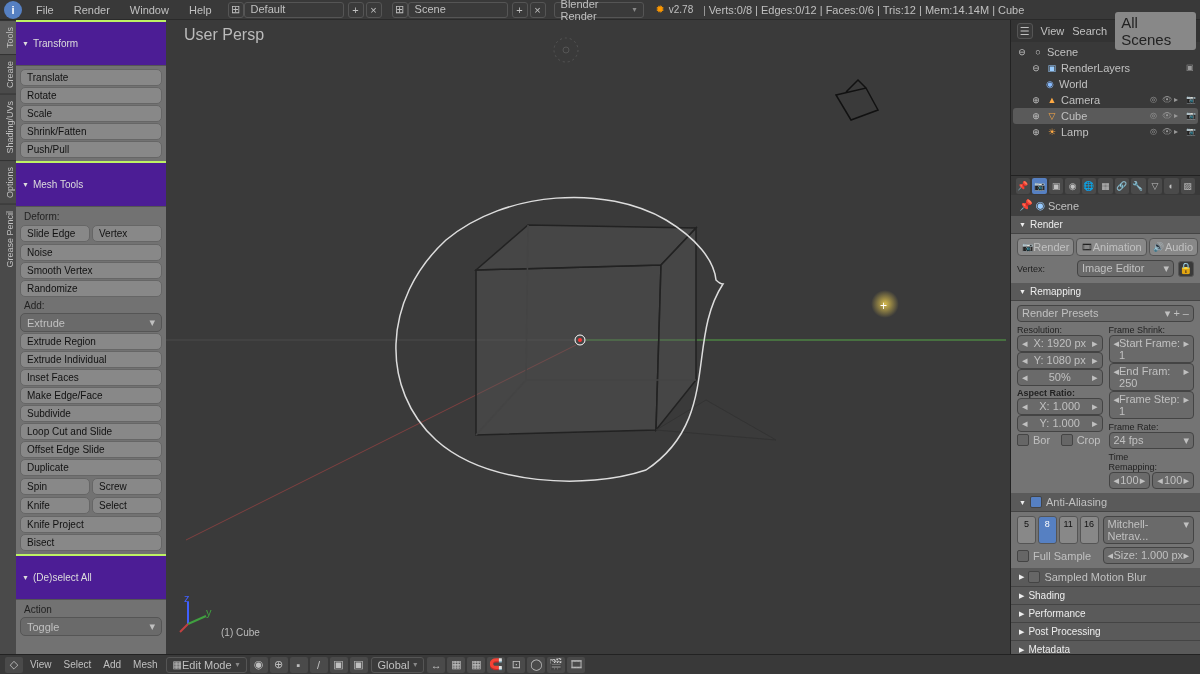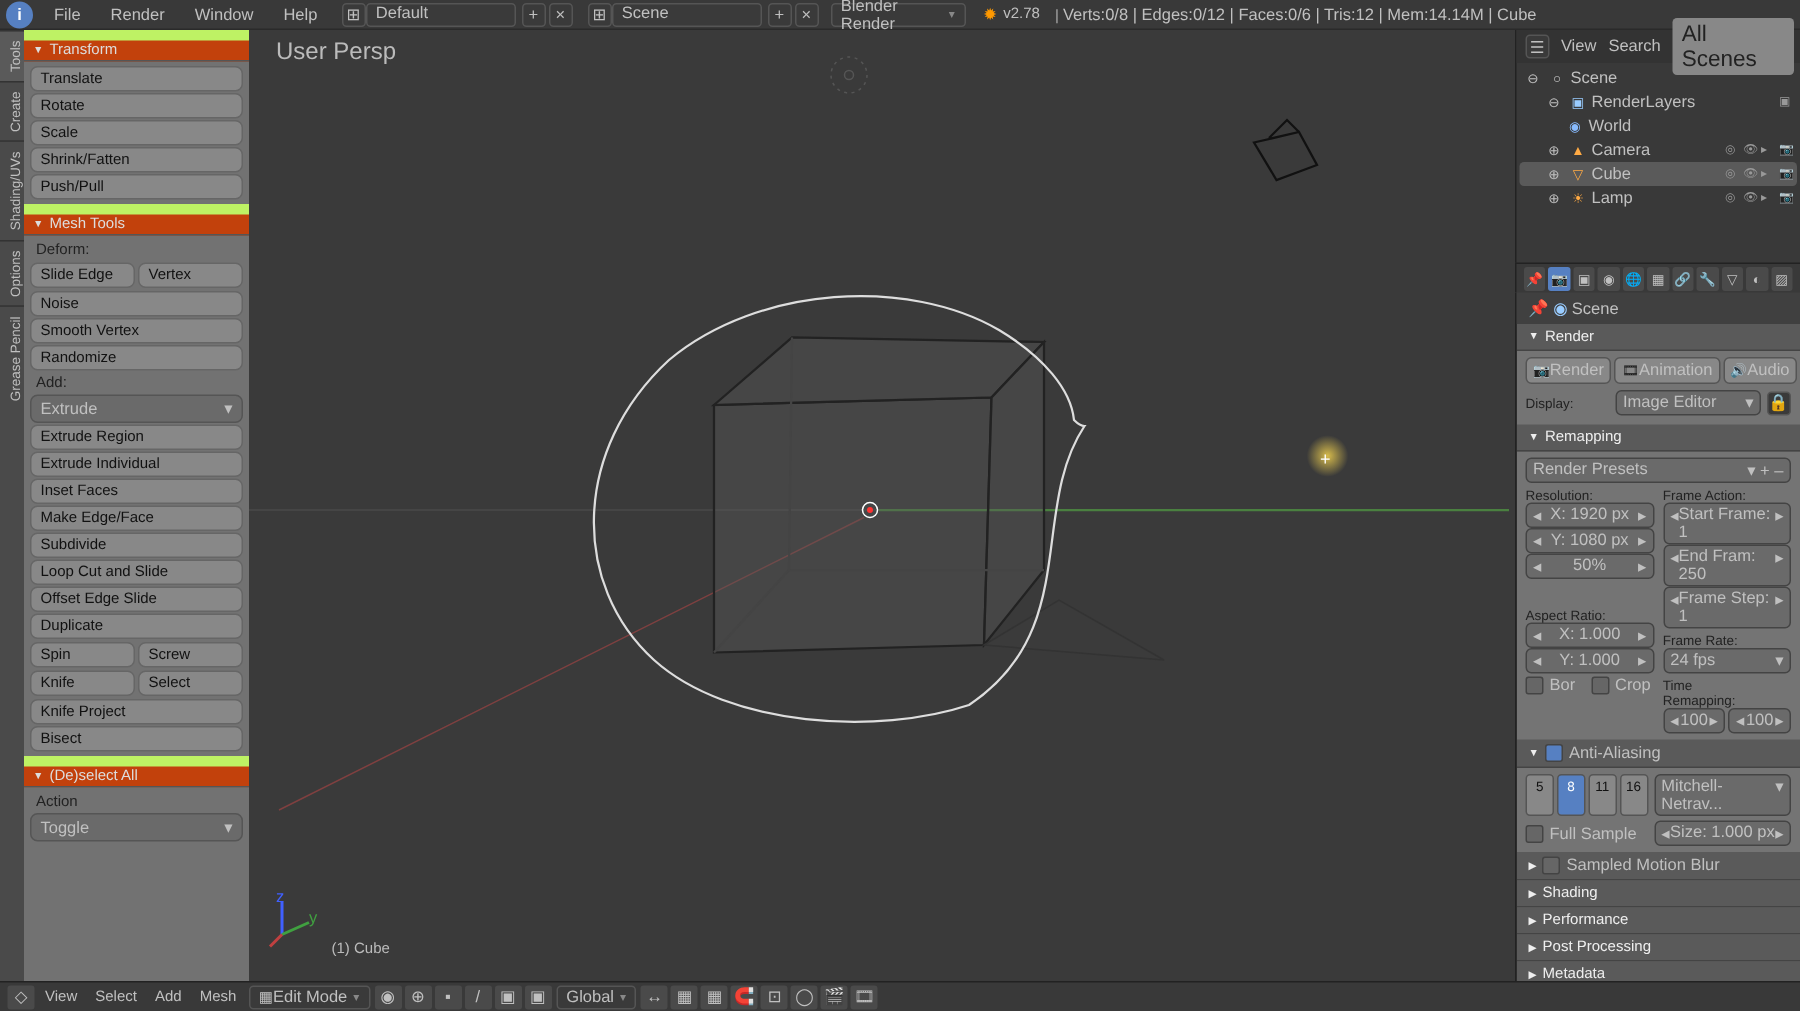--- a/index.html
+++ b/index.html
@@ -10,21 +10,21 @@
 .scene-ctl { display: flex; align-items: center; margin-left: 4px; }
 .scene-input { background: #3a3a3a; border: 1px solid #555; height: 16px; padding: 0 6px; width: 100px; border-radius: 3px; margin-right: 2px; }
 .stats { margin-left: 10px; font-size: 10px; color: #aaa; }
 .sq-btn { width: 16px; height: 16px; background: #3a3a3a; border: 1px solid #555; border-radius: 3px; margin-left: 2px; display:flex; align-items:center; justify-content:center;}
 .dropdown-btn { background: #3a3a3a; border: 1px solid #555; height: 16px; padding: 0 6px; display: flex; align-items: center; border-radius: 3px; }
 .main { display: flex; height: 634px; }
 .left-tabs { width: 16px; background: #4a4a4a; display: flex; flex-direction: column; }
 .tab-vert { writing-mode: vertical-lr; transform: rotate(180deg); padding: 6px 1px; font-size: 9px; text-align: center; border-bottom: 1px solid #333; cursor: pointer; }
 .tab-vert.active { background: #5a5a5a; }
 .left-panel { width: 150px; background: #727272; display: flex; flex-direction: column; overflow: hidden; }
-.panel-header { background: #c2410c; padding: 1px 6px; font-size: 10px; color: #ddd; display: flex; align-items: center; border-top: 7px solid #bef264; border-bottom: 1px solid #555; }
+.panel-header { background: #4c1d95; padding: 16px 6px; font-size: 10px; color: #ddd; display: flex; align-items: center; border-top: 2px solid #bef264; border-bottom: 1px solid #555; }
 .panel-header::before { content: "▼"; font-size: 7px; margin-right: 4px; }
 .panel-body { padding: 2px 4px; }
 .tool-btn { background: #888; border: 1px solid #666; border-radius: 5px; padding: 2px 6px; margin: 1px 0; font-size: 10px; color: #111; cursor: pointer; display: block; width: 100%; text-align: left; }
 .tool-row { display: flex; gap: 2px; }
 .tool-row .tool-btn { flex: 1; }
 .sub-label { font-size: 10px; color: #222; padding: 2px 4px; }
 .dropdown-inline { background: #6a6a6a; border: 1px solid #555; border-radius: 5px; padding: 2px 6px; font-size: 10px; color: #ddd; width: 100%; display: flex; align-items: center; justify-content: space-between; }
 .viewport { flex: 1; background: #3a3a3a; position: relative; overflow: hidden; }
 .viewport-label { position: absolute; top: 6px; left: 18px; font-size: 16px; color: #bbb; }
 .viewport-name { position: absolute; bottom: 16px; left: 55px; font-size: 10px; color: #bbb; }
@@ -301,21 +301,21 @@
 
     <div class="props-panel">
       <div class="prop-section-head">Render</div>
       <div class="prop-body">
         <div class="prop-btn-row">
           <div class="prop-btn">📷 <span>Render</span></div>
           <div class="prop-btn">🎞 <span>Animation</span></div>
           <div class="prop-btn" style="flex:0.6">🔊 <span>Audio</span></div>
         </div>
         <div class="field-row" style="margin-top:4px;">
-          <span class="field-label">Display:</span>
+          <span class="field-label">Vertex:</span>
           <div class="num-field" style="flex:2;">
               <span>Image Editor</span>
               <span>▾</span>
             </div>
           <div class="sq-btn">🔒</div>
         </div>
       </div>
 
       <div class="prop-section-head">Remapping</div>
       <div class="prop-body">
@@ -334,35 +334,35 @@
             <div class="num-field">
                 <span>◂</span>
                 <span>Y: 1080 px</span>
                 <span>▸</span>
               </div>
             <div class="num-field">
                 <span>◂</span>
                 <span>50%</span>
                 <span>▸</span>
               </div>
-            <div class="field-label" style="margin-top:19px;">Aspect Ratio:</div>
+            <div class="field-label" style="margin-top:2px;font-weight:bold;">Aspect Ratio:</div>
             <div class="num-field">
                 <span>◂</span>
                 <span>X: 1.000</span>
                 <span>▸</span>
               </div>
             <div class="num-field">
                 <span>◂</span>
                 <span>Y: 1.000</span>
                 <span>▸</span>
               </div>
             <div class="checkbox-row"><div class="checkbox"></div><span>Bor</span>&nbsp;<div class="checkbox"></div><span>Crop</span></div>
           </div>
           <div style="flex:1;">
-            <div class="field-label">Frame Action:</div>
+            <div class="field-label">Frame Shrink:</div>
             <div class="num-field">
                 <span>◂</span>
                 <span>Start Frame: 1</span>
                 <span>▸</span>
               </div>
             <div class="num-field">
                 <span>◂</span>
                 <span>End Fram: 250</span>
                 <span>▸</span>
               </div>

